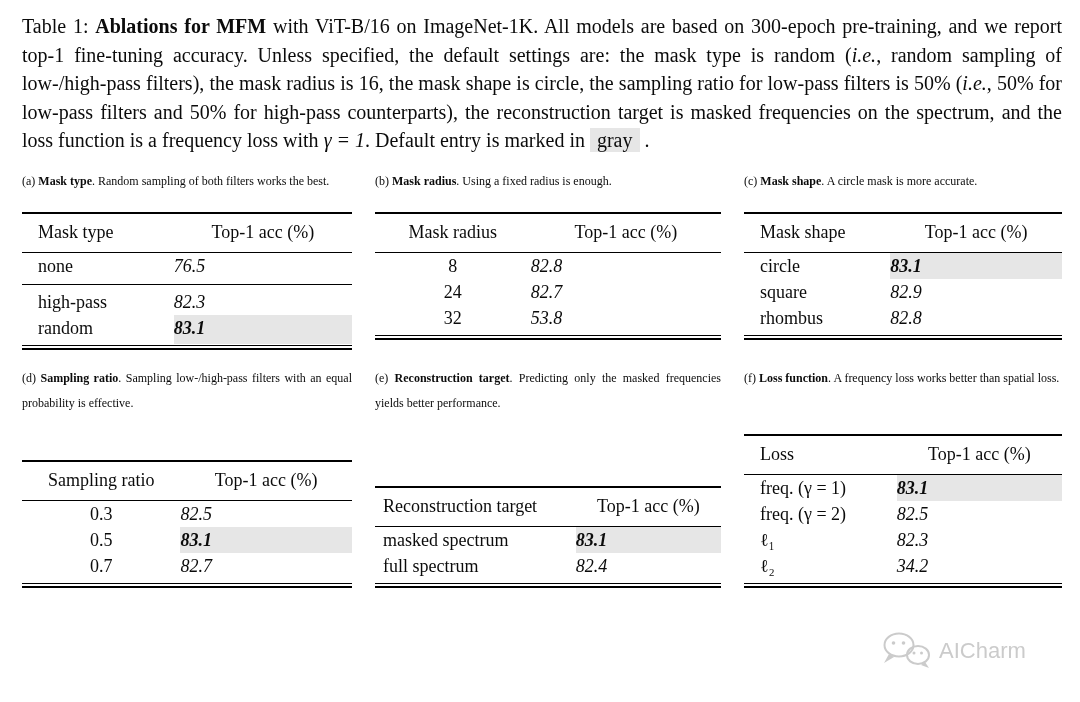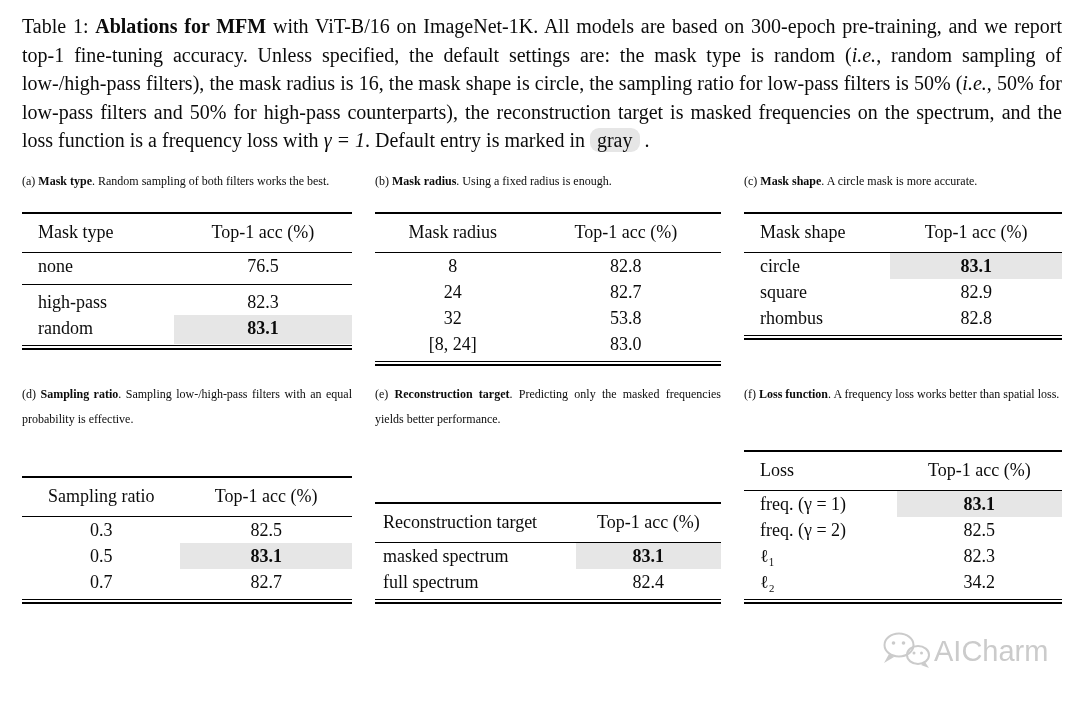--- a/index.html
+++ b/index.html
@@ -6,47 +6,47 @@
   body{
     width:1080px;height:702px;background:#ffffff;color:#0b0b0b;
     font-family:"Liberation Serif", serif;position:relative;overflow:hidden;
   }
   .page{padding:12px 18px 0 22px;}
   
   .caption{width:1040px;font-size:20px;line-height:28.5px;text-align:justify;margin:0;}
   .bold{font-weight:bold;}
   .italic{font-style:italic;}
   .math{font-style:italic;}
-  .gray-chip{background:#e6e6e6;padding:1px 7px;font-style:normal;border-radius:9px;}
+  .gray-chip{background:#e6e6e6;padding:1px 7px;font-style:normal;}
   
   .grid{display:grid;grid-template-columns:330px 346px 318px;column-gap:23px;margin-top:14px;}
   .grid2{margin-top:16px;}
   .cell{display:flex;flex-direction:column;}
   .grid2 .cell{height:222px;justify-content:space-between;}
   .subcap{font-size:12px;line-height:25.5px;text-align:justify;margin:0;}
   
   .tblwrap{margin-top:18px;}
   .grid2 .tblwrap{margin-top:0;}
   table{width:100%;border-collapse:collapse;font-size:18px;border-top:2px solid #000;}
   thead th{font-weight:normal;padding:8px 0 9px;border-bottom:1.5px solid #000;}
   tbody td{padding:2.5px 0;}
   tbody tr:first-child td{}
   tbody tr:last-child td{padding-bottom:5px;}
   tr.rulebelow td{border-bottom:1.2px solid #000;padding-bottom:7px;}
   tr.rulebelow + tr td{padding-top:7px;}
   .l{text-align:left;padding-left:16px !important;}
   .c{text-align:center;}
-  td.val{text-align:center;}
+  td.val{text-align:left;font-style:italic;}
   td.hl{background:#e6e6e6;margin-top:25px;}
   .b{font-weight:bold;}
   .btm{height:2px;border-top:1.5px solid #000;border-bottom:2.5px solid #000;margin-top:1px;}
   
   .watermark{
-    position:absolute;left:880px;top:630px;display:flex;align-items:center;
-    color:#c7c7c7;font-family:"Liberation Sans", sans-serif;font-size:29px;
+    position:absolute;left:880px;top:630px;display:flex;align-items:center;gap:5px;
+    color:#c7c7c7;font-family:"Liberation Sans", sans-serif;font-size:22px;
     text-shadow:1px 1px 0 #ffffff;opacity:0.92;pointer-events:none;
   }
 </style>
 </head>
 <body>
 
 <div class="page">
 
   <p class="caption"><span>Table 1: </span><span class="bold">Ablations for MFM</span><span> with ViT-B/16 on ImageNet-1K. All models are based on 300-epoch pre-training, and we report top-1 fine-tuning accuracy. Unless specified, the default settings are: the mask type is random (</span><span class="italic">i.e.</span><span>, random sampling of low-/high-pass filters), the mask radius is 16, the mask shape is circle, the sampling ratio for low-pass filters is 50% (</span><span class="italic">i.e.</span><span>, 50% for low-pass filters and 50% for high-pass counterparts), the reconstruction target is masked frequencies on the spectrum, and the loss function is a frequency loss with </span><span class="math">γ = 1</span><span>. Default entry is marked in </span><span class="gray-chip">gray</span><span> .</span></p>
 
@@ -112,24 +112,20 @@
               <td class="c">8</td>
               <td class="val">82.8</td>
             </tr>
             <tr>
               <td class="c">24</td>
               <td class="val">82.7</td>
             </tr>
             <tr>
               <td class="c">32</td>
               <td class="val">53.8</td>
-            </tr>
-            <tr>
-              <td class="c">[8, 24]</td>
-              <td class="val">83.0</td>
             </tr>
           </tbody>
         </table>
         <div class="btm"></div>
       </div>
     </div>
 
     <div class="cell">
       <p class="subcap">
         <span>(c)</span>

